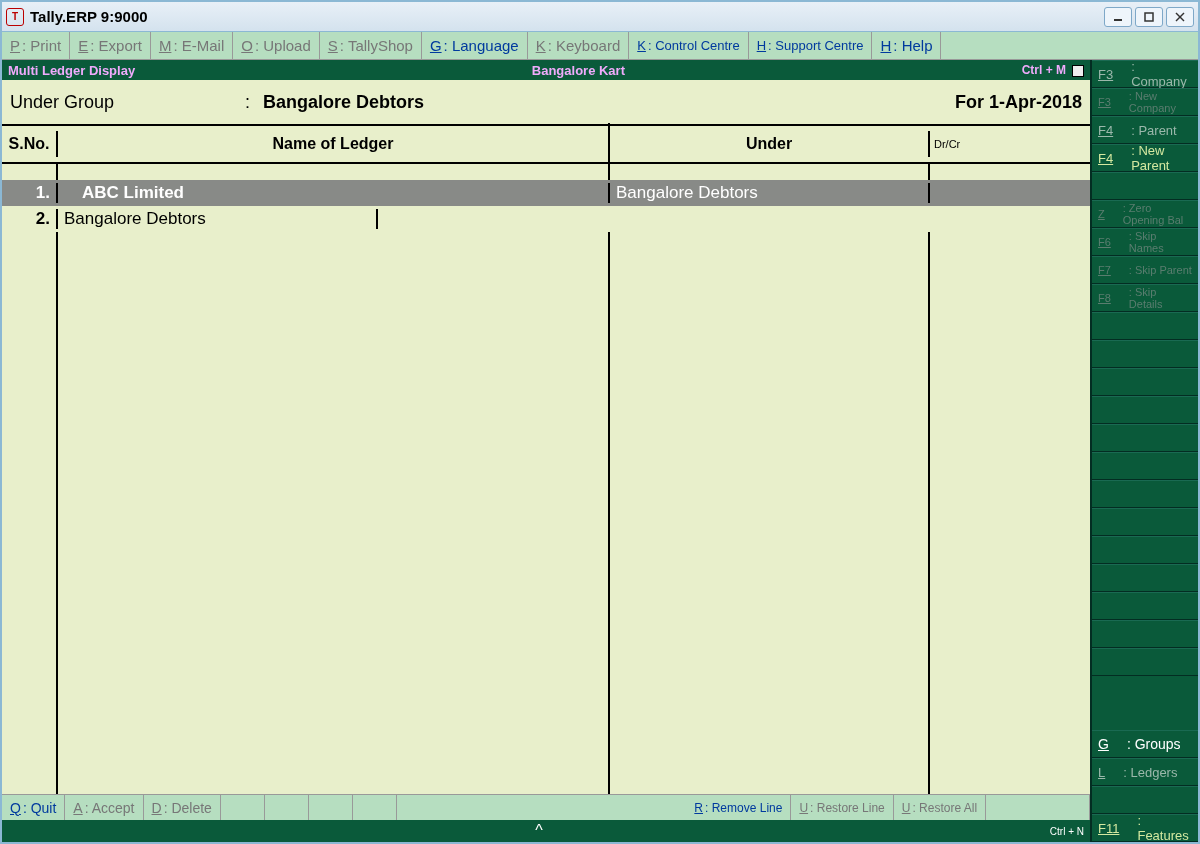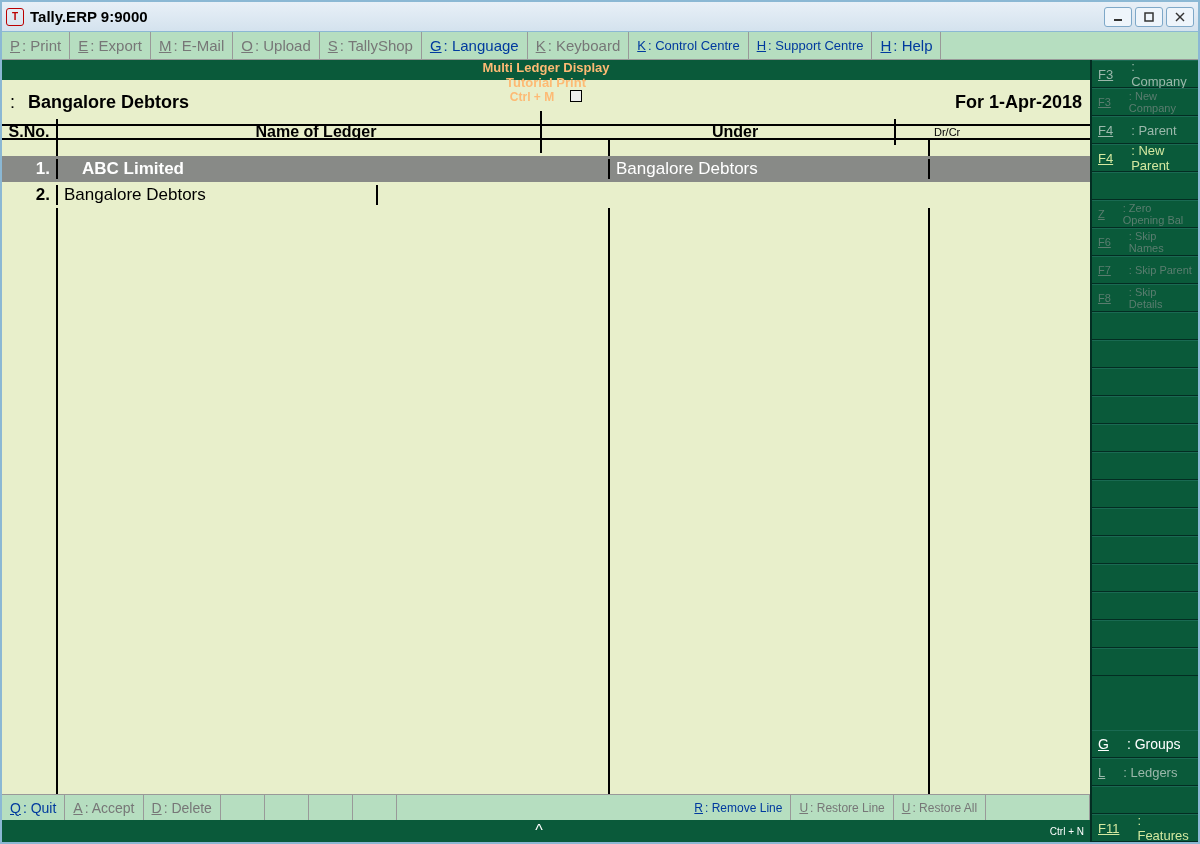--- a/index.html
+++ b/index.html
@@ -13,37 +13,37 @@
 .win-controls { display: flex; gap: 3px; }
 .win-btn { width: 28px; height: 20px; background: #eef5fb; border: 1px solid #7ea8c8; border-radius: 3px; display: flex; align-items: center; justify-content: center; font-size: 13px; color: #333; }
 .win-btn svg { display:block; }
 
 .topmenu { height: 28px; background: #b6dec0; display: flex; border-bottom: 1px solid #999; }
 .topmenu-item { padding: 4px 8px; font-size: 15px; color: #777; border-right: 1px solid #999; display: flex; align-items: center; white-space: nowrap; }
 .topmenu-item .key { text-decoration: underline; margin-right: 2px; }
 .topmenu-item.active { color: #003a9e; }
 .topmenu-item.small { font-size: 13px; }
 
-.header-bar { height: 20px; background: #0a5a3a; color: #fdba74; display: flex; align-items: center; font-size: 13px; font-weight: bold; padding: 0 6px; flex-direction: column; }
+.header-bar { height: 20px; background: #0a5a3a; color: #f0abfc; display: flex; align-items: center; font-size: 13px; font-weight: bold; padding: 0 6px; }
 .header-bar .left { flex: 0 0 auto; }
 .header-bar .center { flex: 1; text-align: center; }
-.header-bar .right { flex: 0 0 auto; display: flex; align-items: flex-start; font-size: 12px; gap: 16px; }
+.header-bar .right { flex: 0 0 auto; display: flex; align-items: flex-end; font-size: 12px; gap: 6px; }
 .tiny-box { width: 12px; height: 12px; background: #eee; border: 1px solid #000; }
 
 .content-wrap { flex: 1; display: flex; }
 
 .main-area { flex: 1; display: flex; flex-direction: column; background: #e8efcb; }
 
 .group-row { height: 44px; display: flex; align-items: center; padding: 0 8px; font-size: 18px; }
 .group-row .label { width: 235px; }
 .group-row .colon { width: 18px; }
 .group-row .value { font-weight: bold; flex: 1; }
 .group-row .date { font-weight: bold; }
 
-.table-head { height: 16px; border-top: 2px solid #000; border-bottom: 2px solid #000; display: flex; font-size: 16px; font-weight: bold; align-items:center;gap:34px; }
+.table-head { height: 40px; border-top: 2px solid #000; border-bottom: 2px solid #000; display: flex; font-size: 16px; font-weight: bold; align-items:center; }
 .col-sno { width: 56px; border-right: 2px solid #000; text-align: center; padding: 4px 0; }
 .col-name { flex: 1; border-right: 2px solid #000; text-align: center; padding: 12px 0; }
 .col-under { width: 320px; border-right: 2px solid #000; text-align: center; padding: 4px 0; }
 .col-bal { width: 160px; text-align: left; padding: 4px 4px; display:flex; align-items:baseline; gap:4px;}
 .col-bal .sub { font-size: 11px; font-weight: normal; }
 
 .table-body { flex: 1; display: flex; flex-direction: column; position: relative; overflow:hidden; }
 .gap-row { height: 16px; display: flex; }
 .gap-row .c1 { width: 56px; border-right: 2px solid #000; }
 .gap-row .c2 { flex: 1; border-right: 2px solid #000; }
@@ -125,28 +125,29 @@
       <div class="topmenu-item active small"><span class="key">H</span>: Support Centre</div>
       <div class="topmenu-item active"><span class="key">H</span>: Help</div>
     </div>
 
   <div class="content-wrap">
 
     <div class="main-area">
 
       <div class="header-bar">
         <div class="left">Multi Ledger  Display</div>
-        <div class="center">Tutorial Print</div>
+        <div class="center">Bangalore Kart</div>
         <div class="right">
             <span>Ctrl + M</span>
             <div class="tiny-box"></div>
           </div>
       </div>
 
       <div class="group-row">
+        <div class="label">Under Group</div>
         <div class="colon">:</div>
         <div class="value">Bangalore Debtors</div>
         <div class="date">For 1-Apr-2018</div>
       </div>
 
       <div class="table-head">
         <div class="col-sno">S.No.</div>
         <div class="col-name">Name of Ledger</div>
         <div class="col-under">Under</div>
         <div class="col-bal">

